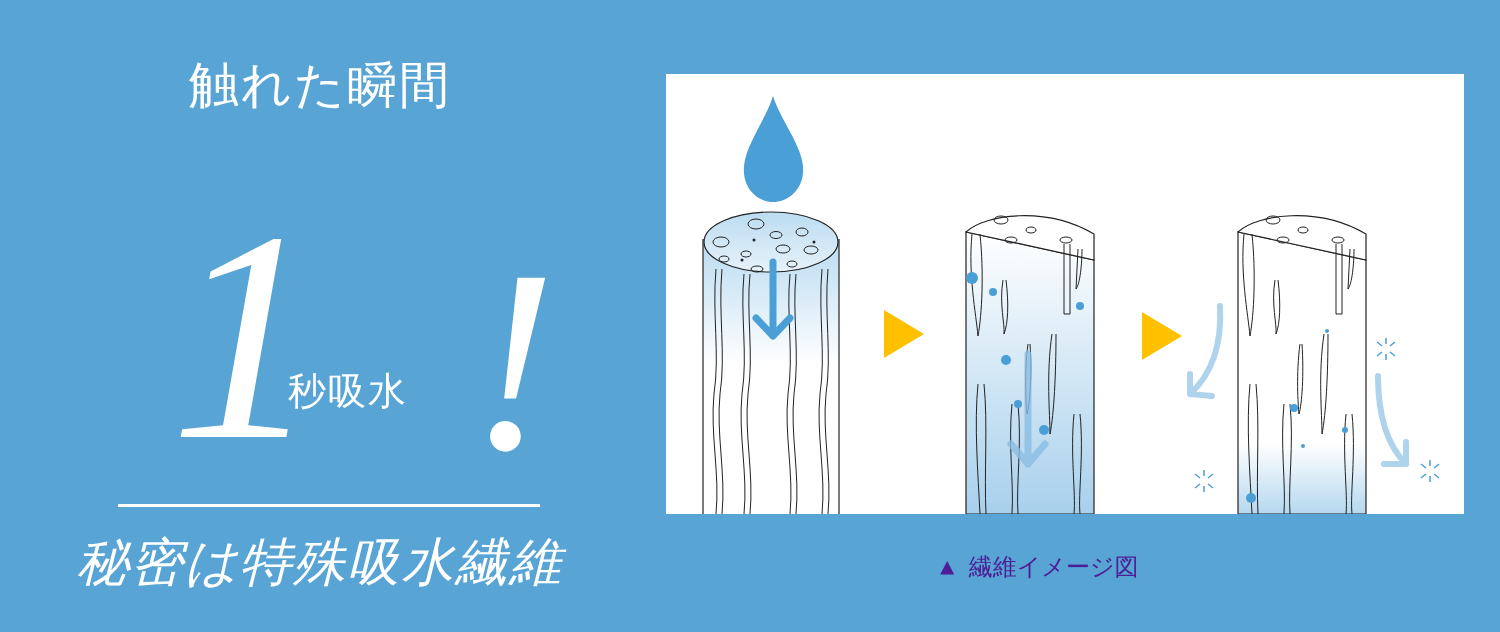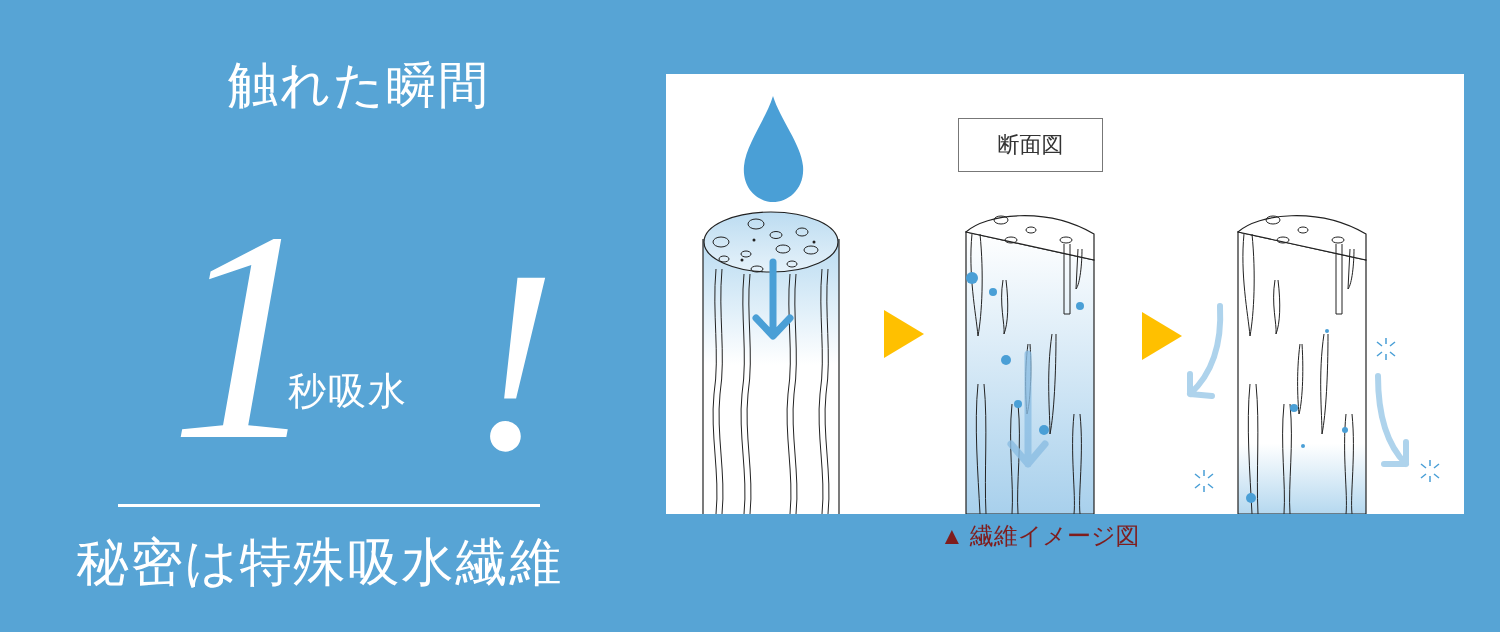--- a/index.html
+++ b/index.html
@@ -1,26 +1,26 @@
 <!DOCTYPE html>
 <html><head>
 <meta charset="utf-8">
 <style>
   html,body{margin:0;padding:0;}
   body{width:1500px;height:632px;background:#57a4d5;position:relative;overflow:hidden;font-family:"DejaVu Serif","Liberation Serif",serif;color:#fff;}
   .abs{position:absolute;}
-  .headline{left:0;width:640px;top:52px;text-align:center;font-size:50px;letter-spacing:2px;font-family:"DejaVu Serif",serif;padding-left:39px;}
+  .headline{left:0;width:640px;top:52px;text-align:center;font-size:50px;letter-spacing:2px;font-family:"DejaVu Serif",serif;}
   .big-one{left:170px;top:186px;font-size:300px;line-height:300px;font-style:italic;font-family:"Liberation Serif",serif;}
   .sub{left:288px;top:366px;font-size:38px;font-family:"DejaVu Serif",serif;letter-spacing:2px;}
   .excl{left:470px;top:230px;font-size:260px;line-height:260px;font-style:italic;font-family:"Liberation Serif",serif;}
   .divider{left:118px;top:504px;width:422px;height:3px;background:#fff;}
-  .secret{left:0;width:640px;top:528px;text-align:center;font-size:52px;letter-spacing:2px;font-family:"DejaVu Serif",serif;}
+  .secret{left:0;width:640px;top:528px;text-align:center;font-size:52px;letter-spacing:2px;font-family:"DejaVu Serif",serif;font-style:italic;}
   .panel{left:666px;top:74px;width:798px;height:440px;background:#fff;overflow:hidden;}
   .label-box{left:292px;top:44px;width:145px;height:54px;border:1.5px solid #777;box-sizing:border-box;color:#333;font-family:"DejaVu Sans",sans-serif;font-size:22px;display:flex;align-items:center;justify-content:center;}
-  .caption{left:940px;top:520px;font-family:Liberation Serif, serif;font-size:24px;color:#7f1d1d;}
+  .caption{left:940px;top:551px;font-family:Liberation Mono, monospace;font-size:24px;color:#4c1d95;}
 </style>
 </head>
 <body>
 
 <div class="abs headline">触れた瞬間</div>
 <div class="abs big-one">1</div>
 <div class="abs sub">秒吸水</div>
 <div class="abs excl">!</div>
 <div class="abs divider"></div>
 <div class="abs secret">秘密は特殊吸水繊維</div>
@@ -152,16 +152,15 @@
 
       <path d="M554 232 C556 270 546 300 524 320 M524 300 L524 320 L546 322" fill="none" stroke="#aed3ec" stroke-width="6" stroke-linecap="round" stroke-linejoin="round"></path>
       <path d="M712 302 C712 340 720 370 740 390 M718 390 L740 390 L740 368" fill="none" stroke="#aed3ec" stroke-width="6" stroke-linecap="round" stroke-linejoin="round"></path>
       <g stroke="#4a9fd6" stroke-width="1.5">
         <path d="M720 264 L720 270 M720 280 L720 286 M711 268 L716 272 M724 278 L729 282 M711 282 L716 278 M724 272 L729 268"></path>
         <path d="M538 396 L538 402 M538 412 L538 418 M529 400 L534 404 M542 410 L547 414 M529 414 L534 410 M542 404 L547 400"></path>
         <path d="M764 386 L764 392 M764 402 L764 408 M755 390 L760 394 M768 400 L773 404 M755 404 L760 400 M768 394 L773 390"></path>
       </g>
     </g>
   </svg>
-  <div class="abs label-box">断面図</div>
 </div>
 
 <div class="abs caption">▲ 繊維イメージ図</div>
 
 </body></html>

